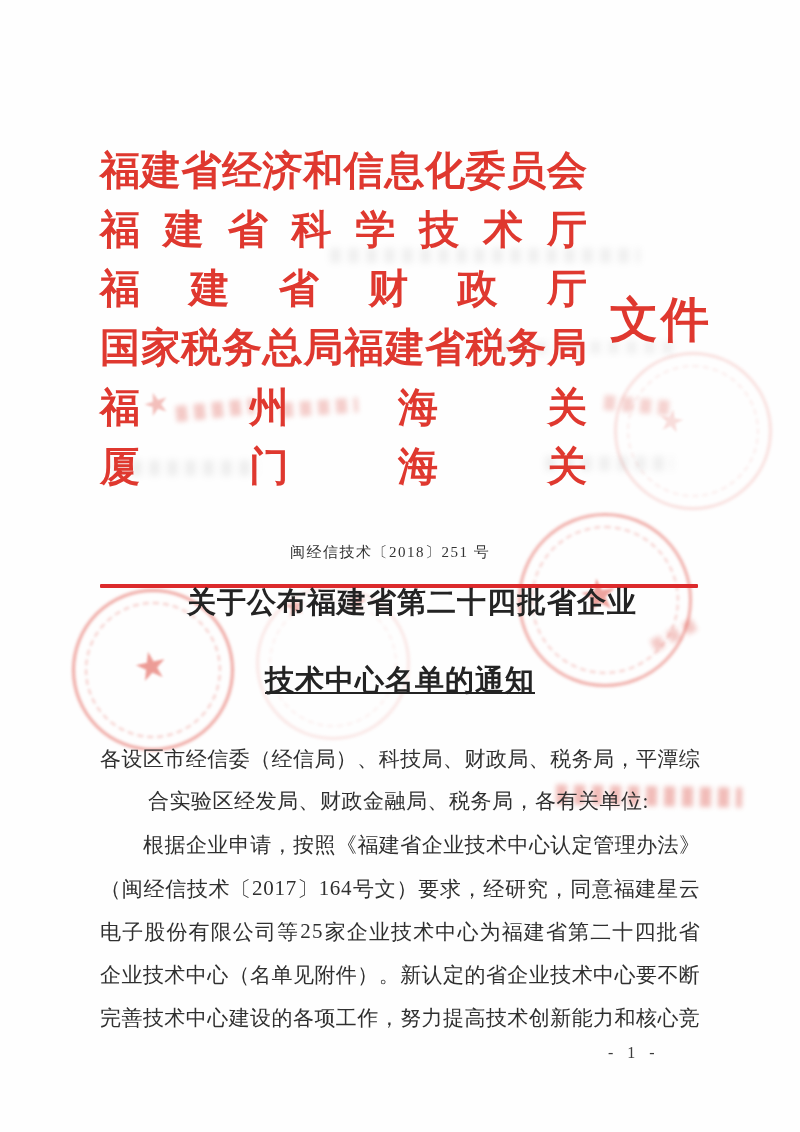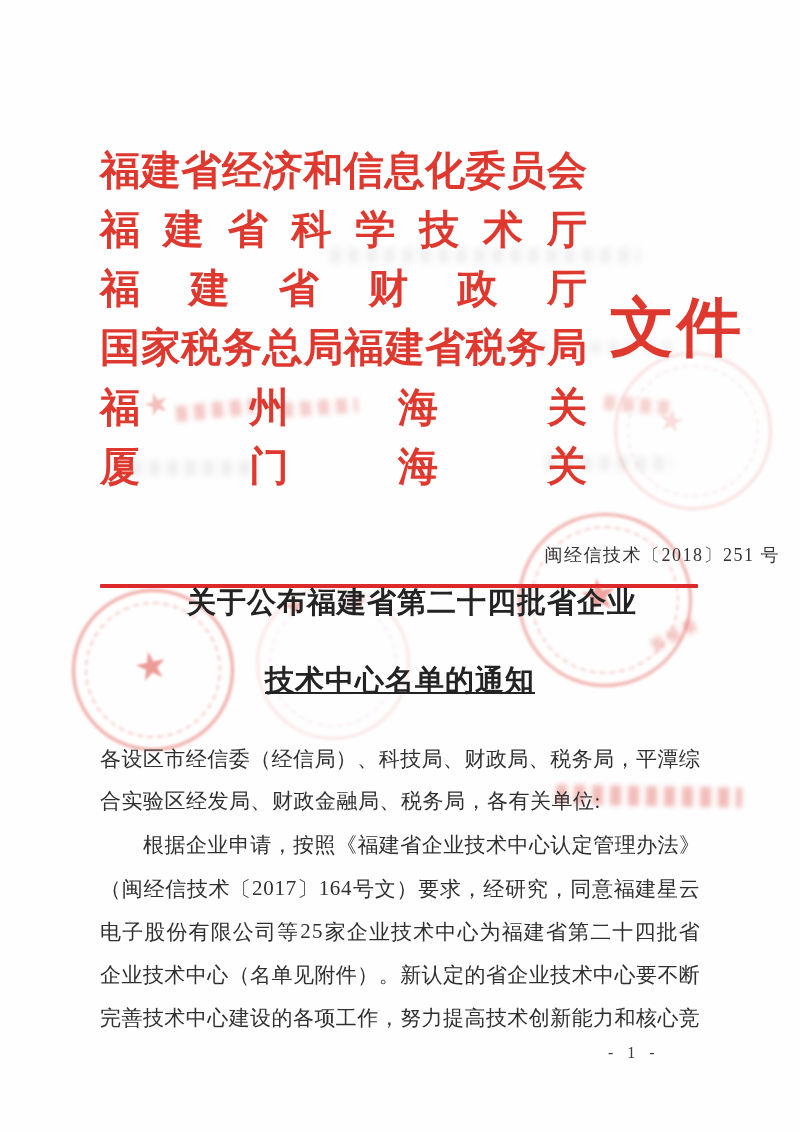--- a/index.html
+++ b/index.html
@@ -18,28 +18,28 @@
     line-height:1;white-space:nowrap;
   }
   .l1{top:151px;}
   .l2{top:210px;}
   .l3{top:269px;}
   .l4{top:328px;}
   .l5{top:388px;}
   .l6{top:447px;}
   .docword{
     position:absolute;left:610px;top:296px;
-    font-size:64px;font-weight:bold;color:#df382f;
+    font-size:48px;font-weight:bold;color:#df382f;
     letter-spacing:3px;line-height:1;
   }
 
   
   .docnum{
     position:absolute;left:0;top:543px;width:780px;
-    text-align:right;font-size:18px;color:#333;
+    text-align:center;font-size:15px;color:#333;
     letter-spacing:1.5px;
   }
   .redline{
     position:absolute;left:100px;top:584px;width:598px;height:4px;
     background:#dc2a2c;border-radius:1px;
   }
 
   
   .title{
     position:absolute;left:0;width:800px;text-align:center;
@@ -49,21 +49,21 @@
   .t1{top:588px;margin-left:12px;}
   .t2{top:666px;text-decoration:underline;}
 
   
   .body-block{position:absolute;left:100px;top:737px;width:600px;}
   .bline{
     height:43.3px;font-size:21px;color:#2f2f2f;
     display:flex;justify-content:space-between;align-items:center;
     white-space:nowrap;
   }
-  .bline.nospread{display:block;line-height:43.3px;letter-spacing:0.5px;}
+  .bline.nospread{display:block;line-height:43.3px;letter-spacing:0.5px;margin-left:48px;}
   .bline.indent{padding-left:43px;}
 
   
   .pagenum{
     position:absolute;left:608px;top:1044px;
     font-size:16px;color:#3c3c3c;letter-spacing:5px;
   }
 
   
   .seal{

